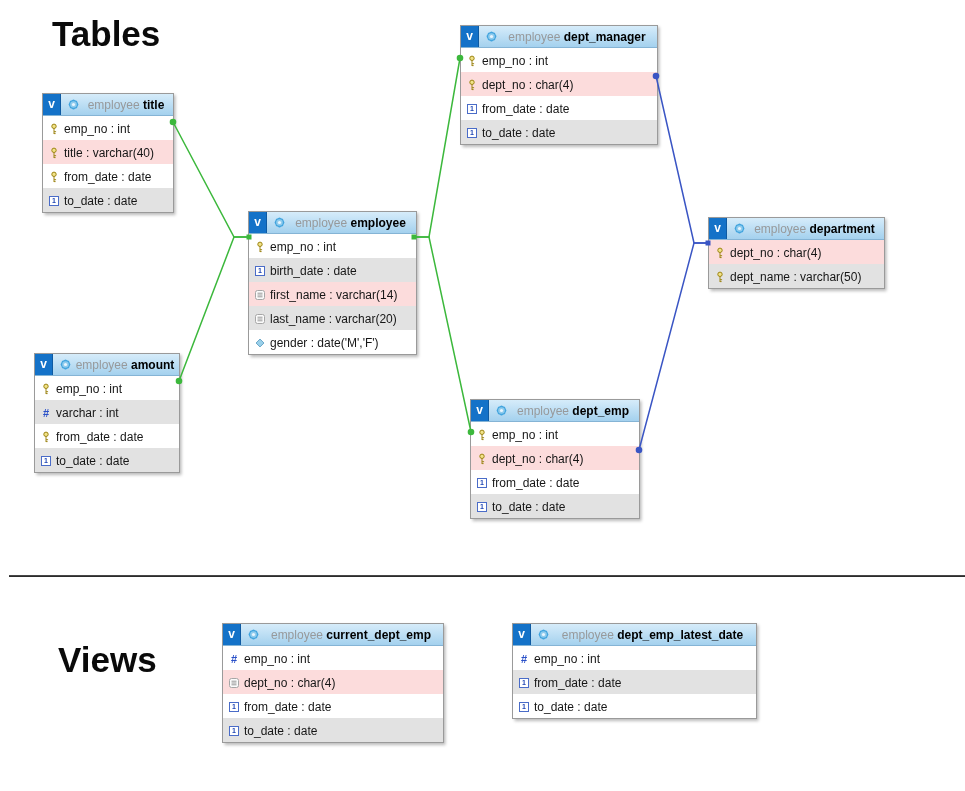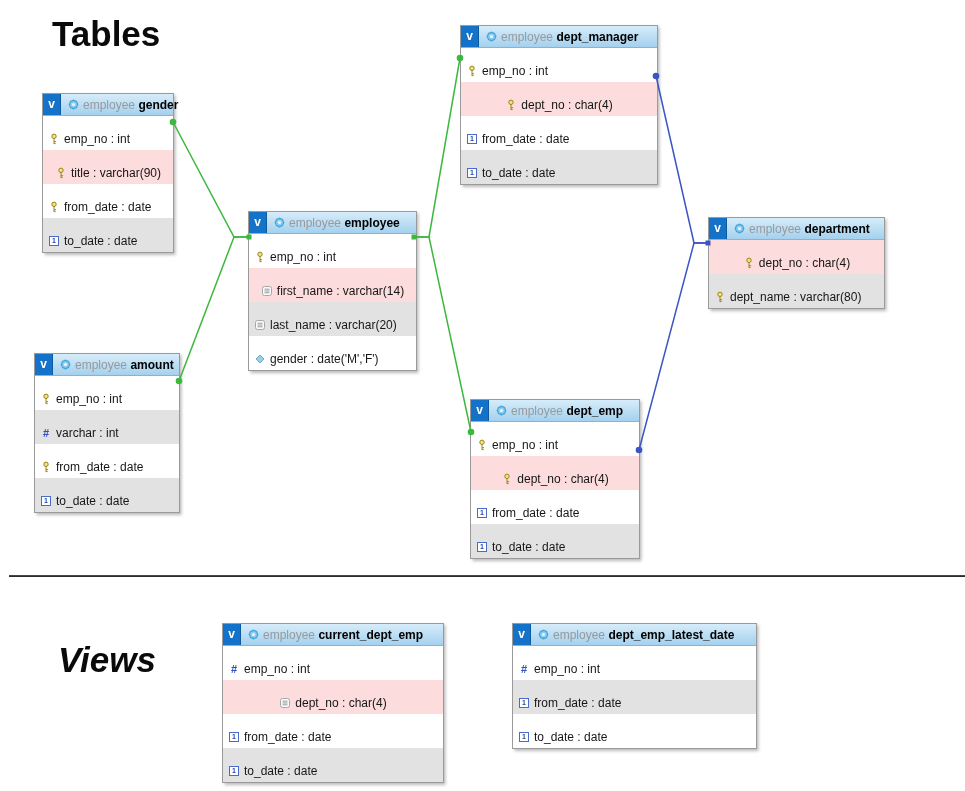--- a/index.html
+++ b/index.html
@@ -8,74 +8,74 @@
   .heading { position:absolute; font-size:35px; font-weight:bold; color:#0a0a0a; letter-spacing:0px; z-index:1; }
   .divider { position:absolute; left:9px; right:0; top:575px; height:2px;
              background:linear-gradient(#555,#1e1e1e); z-index:1; }
   .entity { position:absolute; background:#ffffff; border:1px solid #9a9a9a; z-index:2;
             box-shadow:1.5px 2px 3px rgba(0,0,0,0.28); font-size:12px; }
   .ehead { height:21px; display:flex; align-items:center;
            background:linear-gradient(#d6ecfa,#a4d1ee); border-bottom:1px solid #85b4d5; }
   .vbadge { flex:0 0 17px; height:21px; background:#1472c8; border-right:1px solid #0e5aa2;
             color:#ffffff; font-weight:bold; font-size:12px; line-height:21px; text-align:center; }
   .gear { flex:0 0 13px; margin:0 2px 0 5px; }
-  .htext { flex:1; white-space:nowrap; padding-right:4px; }
+  .htext { flex:1; text-align:center; white-space:nowrap; padding-right:4px; }
   .schema { color:#97999b; }
   .ename { color:#000000; font-weight:bold; }
-  .row { height:22px; display:flex; align-items:center; padding:12px 5px 0 4px; white-space:nowrap; }
+  .row { height:22px; display:flex; align-items:center; padding:2px 5px 0 4px; white-space:nowrap; }
   .bg-white { background:#ffffff; }
   .bg-gray  { background:#e2e2e2; }
-  .bg-pink  { background:#fcdcdc;justify-content:center; }
+  .bg-pink  { background:#fcdcdc; }
   .icn { flex:0 0 14px; display:inline-flex; align-items:center; justify-content:center; margin-right:3px; }
   .clabel { color:#161616; }
   .box1 { display:inline-block; width:10px; height:10px; box-sizing:border-box; border:1px solid #4a6cc8;
           background:#ffffff; color:#1f46b4; font-size:7px; font-weight:bold; line-height:8px; text-align:center; }
   .hashicn { color:#2a50c8; font-size:11px; font-weight:bold; line-height:10px; }
   #wires { position:absolute; left:0; top:0; z-index:3; pointer-events:none; }
 </style>
 </head>
 <body>
 
 <div class="canvas">
   <div class="heading" style="left:52px; top:14px;">Tables</div>
-  <div class="heading" style="left:58px; top:640px;font-style:italic;">Views</div>
+  <div class="heading" style="left:58px; top:640px;">Views</div>
   <div class="divider"></div>
   <div id="entities">
       <div class="entity" style="left: 42px; top: 93px; width: 130px;">
         <div class="ehead">
           <span class="vbadge">v</span>
           <span class="icn gear">
             <svg width="13" height="13" viewBox="0 0 13 13">
               <g fill="#42a4de">
                 <rect x="2.6" y="2.6" width="7.8" height="7.8" rx="1.6"></rect>
                 <rect x="2.6" y="2.6" width="7.8" height="7.8" rx="1.6" transform="rotate(45 6.5 6.5)"></rect>
               </g>
               <circle cx="6.5" cy="6.5" r="3.3" fill="#8ecbed"></circle>
               <circle cx="6.5" cy="6.5" r="1.6" fill="#e9f5fd"></circle>
             </svg>
           </span>
-          <span class="htext"><span class="schema">employee</span> <span class="ename">gender</span></span>
-        </div>
-        <div class="row bg-white">
-          <span class="icn">
-            <svg width="10" height="12" viewBox="0 0 10 12">
-              <circle cx="5" cy="3.3" r="2.2" fill="#f2e388" stroke="#9c8414"></circle>
-              <path d="M5 5.5 V11 M5 8.7 H7.1 M5 10.6 H6.6" stroke="#9c8414" stroke-width="1" fill="none"></path>
-            </svg>
-          </span>
-          <span class="clabel">emp_no : int</span>
-        </div>
-        <div class="row bg-pink">
-          <span class="icn">
-            <svg width="10" height="12" viewBox="0 0 10 12">
-              <circle cx="5" cy="3.3" r="2.2" fill="#f2e388" stroke="#9c8414"></circle>
-              <path d="M5 5.5 V11 M5 8.7 H7.1 M5 10.6 H6.6" stroke="#9c8414" stroke-width="1" fill="none"></path>
-            </svg>
-          </span>
-          <span class="clabel">title : varchar(90)</span>
+          <span class="htext"><span class="schema">employee</span> <span class="ename">title</span></span>
+        </div>
+        <div class="row bg-white">
+          <span class="icn">
+            <svg width="10" height="12" viewBox="0 0 10 12">
+              <circle cx="5" cy="3.3" r="2.2" fill="#f2e388" stroke="#9c8414"></circle>
+              <path d="M5 5.5 V11 M5 8.7 H7.1 M5 10.6 H6.6" stroke="#9c8414" stroke-width="1" fill="none"></path>
+            </svg>
+          </span>
+          <span class="clabel">emp_no : int</span>
+        </div>
+        <div class="row bg-pink">
+          <span class="icn">
+            <svg width="10" height="12" viewBox="0 0 10 12">
+              <circle cx="5" cy="3.3" r="2.2" fill="#f2e388" stroke="#9c8414"></circle>
+              <path d="M5 5.5 V11 M5 8.7 H7.1 M5 10.6 H6.6" stroke="#9c8414" stroke-width="1" fill="none"></path>
+            </svg>
+          </span>
+          <span class="clabel">title : varchar(40)</span>
         </div>
         <div class="row bg-white">
           <span class="icn">
             <svg width="10" height="12" viewBox="0 0 10 12">
               <circle cx="5" cy="3.3" r="2.2" fill="#f2e388" stroke="#9c8414"></circle>
               <path d="M5 5.5 V11 M5 8.7 H7.1 M5 10.6 H6.6" stroke="#9c8414" stroke-width="1" fill="none"></path>
             </svg>
           </span>
           <span class="clabel">from_date : date</span>
         </div>
@@ -146,20 +146,26 @@
           <span class="htext"><span class="schema">employee</span> <span class="ename">employee</span></span>
         </div>
         <div class="row bg-white">
           <span class="icn">
             <svg width="10" height="12" viewBox="0 0 10 12">
               <circle cx="5" cy="3.3" r="2.2" fill="#f2e388" stroke="#9c8414"></circle>
               <path d="M5 5.5 V11 M5 8.7 H7.1 M5 10.6 H6.6" stroke="#9c8414" stroke-width="1" fill="none"></path>
             </svg>
           </span>
           <span class="clabel">emp_no : int</span>
+        </div>
+        <div class="row bg-gray">
+          <span class="icn">
+            <span class="box1">1</span>
+          </span>
+          <span class="clabel">birth_date : date</span>
         </div>
         <div class="row bg-pink">
           <span class="icn">
             <svg width="10" height="10" viewBox="0 0 10 10">
               <rect x="0.5" y="0.5" width="9" height="9" rx="2" fill="#fbfbfb" stroke="#a6a6a6"></rect>
               <path d="M2.5 3.2 H7.5 M2.5 5 H7.5 M2.5 6.8 H7.5" stroke="#8e8e8e" stroke-width="0.9"></path>
             </svg>
           </span>
           <span class="clabel">first_name : varchar(14)</span>
         </div>
@@ -297,21 +303,21 @@
           </span>
           <span class="clabel">dept_no : char(4)</span>
         </div>
         <div class="row bg-gray">
           <span class="icn">
             <svg width="10" height="12" viewBox="0 0 10 12">
               <circle cx="5" cy="3.3" r="2.2" fill="#f2e388" stroke="#9c8414"></circle>
               <path d="M5 5.5 V11 M5 8.7 H7.1 M5 10.6 H6.6" stroke="#9c8414" stroke-width="1" fill="none"></path>
             </svg>
           </span>
-          <span class="clabel">dept_name : varchar(80)</span>
+          <span class="clabel">dept_name : varchar(50)</span>
         </div>
       </div>
       <div class="entity" style="left: 222px; top: 623px; width: 220px;">
         <div class="ehead">
           <span class="vbadge">v</span>
           <span class="icn gear">
             <svg width="13" height="13" viewBox="0 0 13 13">
               <g fill="#42a4de">
                 <rect x="2.6" y="2.6" width="7.8" height="7.8" rx="1.6"></rect>
                 <rect x="2.6" y="2.6" width="7.8" height="7.8" rx="1.6" transform="rotate(45 6.5 6.5)"></rect>

